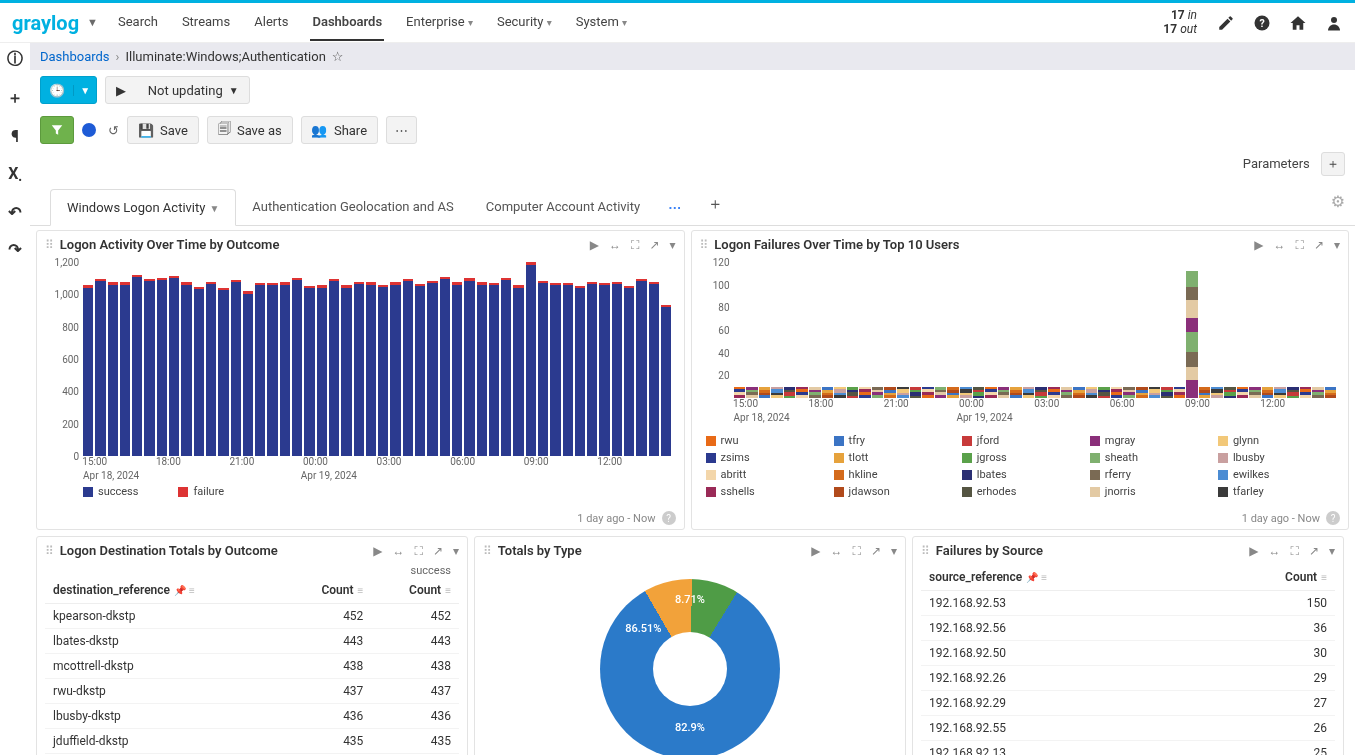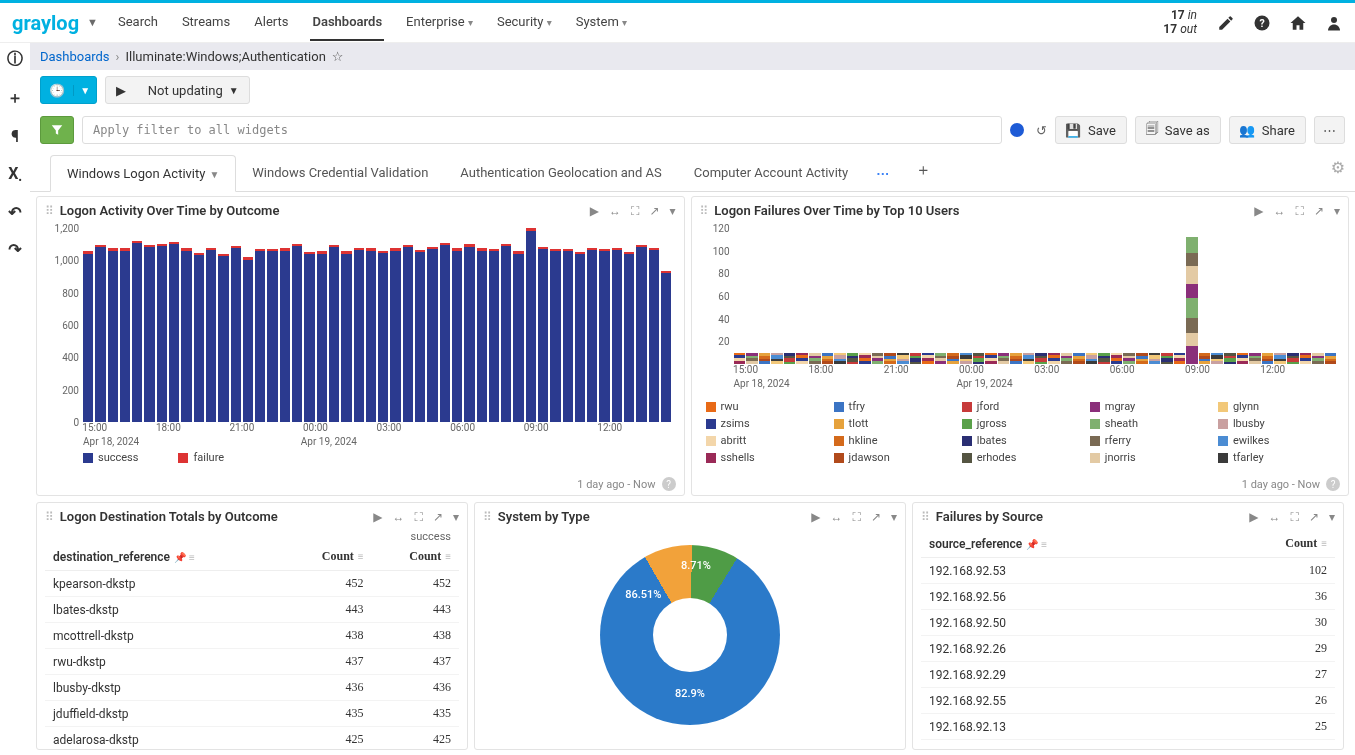--- a/index.html
+++ b/index.html
@@ -148,21 +148,21 @@
   .xaxis2{position:absolute;left:34px;right:4px;bottom:14px;height:16px;}
   .xsub2{position:absolute;font-size:10px;color:#666;top:14px;}
   .legend2{padding:6px 2px 4px 6px;display:grid;grid-template-columns:repeat(5,1fr);row-gap:4px;column-gap:8px;font-size:11px;color:#444;}
   .legend2 div{display:flex;align-items:center;gap:5px;}
   .sw{width:10px;height:10px;flex:none;}
   
   table.data{width:100%;border-collapse:collapse;font-size:12px;}
   table.data th{font-weight:600;color:#333;padding:6px 8px;border-bottom:1px solid #eee;white-space:nowrap;}
   table.data td{padding:5px 8px;border-bottom:1px solid #f3f3f3;}
   .th-icons{color:#bbb;font-size:10px;margin-left:4px;}
-  .right{text-align:right;font-family:Liberation Serif, serif;}
+  .right{text-align:right;}
   .sub-header{font-size:11px;color:#666;text-align:right;padding-right:8px;}
   
   .donut-wrap{display:flex;justify-content:center;align-items:center;height:210px;}
   .donut{
     width:180px;height:180px;border-radius:50%;position:relative;
   }
   .donut-hole{
     position:absolute;left:50%;top:50%;width:74px;height:74px;border-radius:50%;
     background:#fff;transform:translate(-50%,-50%);
   }
@@ -248,47 +248,47 @@
       <span style="font-size:10px">▼</span>
     </div>
   </div>
 
   <div class="ctrl-row">
     <div class="btn-green">
       <svg width="14" height="14" viewBox="0 0 24 24" fill="#fff">
           <path d="M3 4h18l-7 9v7l-4-2v-5z"></path>
         </svg>
     </div>
-    <div class="filter-input">
-      <span>Apply filter to all widgets</span>
-    </div>
     <div class="filter-row-icons">
       <span class="circle-blue"></span>
       <span>↺</span>
     </div>
     <div class="btn-light">
       <span>💾</span>
         <span>Save</span>
     </div>
     <div class="btn-light">
       <span>🗐</span>
         <span>Save as</span>
     </div>
     <div class="btn-light">
       <span>👥</span>
         <span>Share</span>
     </div>
     <div class="btn-light" style="padding:0 8px">⋯</div>
   </div>
 
+  <div class="params-row">
+    <span>Parameters</span>
+    <span class="plus-btn">＋</span>
+  </div>
 
   <div class="tab-strip">
     <div id="tabs-container" style="display:flex">
         <div class="tab active">Windows Logon Activity<span class="tab-caret">▼</span></div>
-        <div class="tab">Windows Credential Validation</div>
         <div class="tab">Authentication Geolocation and AS</div>
         <div class="tab">Computer Account Activity</div>
       </div>
     <span class="tab-more">⋯</span>
     <span class="tab-add">＋</span>
     <span class="tab-gear">⚙</span>
   </div>
 
   <div class="widgets">
 
@@ -1019,34 +1019,34 @@
                   <td class="right">425</td>
                 </tr>
               </tbody>
             </table>
         </div>
       </div>
 
       <div class="widget" style="width:432px;height:248px">
         <div class="w-header">
           <span class="w-drag">⠿</span>
-          <span class="w-title">System by Type</span>
+          <span class="w-title">Totals by Type</span>
           <div class="w-actions">
             <span>▶</span>
             <span>↔</span>
             <span>⛶</span>
             <span>↗</span>
             <span>▾</span>
           </div>
         </div>
         <div class="w-body">
           <div class="donut-wrap">
             <div class="donut" id="donut" style="background: conic-gradient(from 330deg, rgb(242, 162, 58) 0%, rgb(242, 162, 58) 8.71%, rgb(79, 156, 70) 8.71%, rgb(79, 156, 70) 17.08%, rgb(43, 122, 201) 17.08%, rgb(43, 122, 201) 100%);">
               <div class="donut-hole"></div>
-            <div class="donut-label" style="left: 50%; top: 8%; transform: translateX(-50%); margin-left: 6px;">8.71%</div>
+            <div class="donut-label" style="left: 50%; top: 8%; transform: translateX(-50%);">8.71%</div>
                 <div class="donut-label" style="left: 14%; top: 24%;">86.51%</div>
                 <div class="donut-label" style="left: 50%; bottom: 14%; transform: translateX(-50%);">82.9%</div>
               </div>
           </div>
         </div>
       </div>
 
       <div class="widget" style="width:432px;height:248px">
         <div class="w-header">
           <span class="w-drag">⠿</span>
@@ -1063,21 +1063,21 @@
           <table class="data" id="table5">
               <thead>
                 <tr>
                   <th style="text-align:left">source_reference<span class="th-icons">📌 ≡</span></th>
                   <th class="right">Count<span class="th-icons">≡</span></th>
                 </tr>
               </thead>
               <tbody>
                 <tr>
                   <td>192.168.92.53</td>
-                  <td class="right">102</td>
+                  <td class="right">150</td>
                 </tr>
                 <tr>
                   <td>192.168.92.56</td>
                   <td class="right">36</td>
                 </tr>
                 <tr>
                   <td>192.168.92.50</td>
                   <td class="right">30</td>
                 </tr>
                 <tr>

